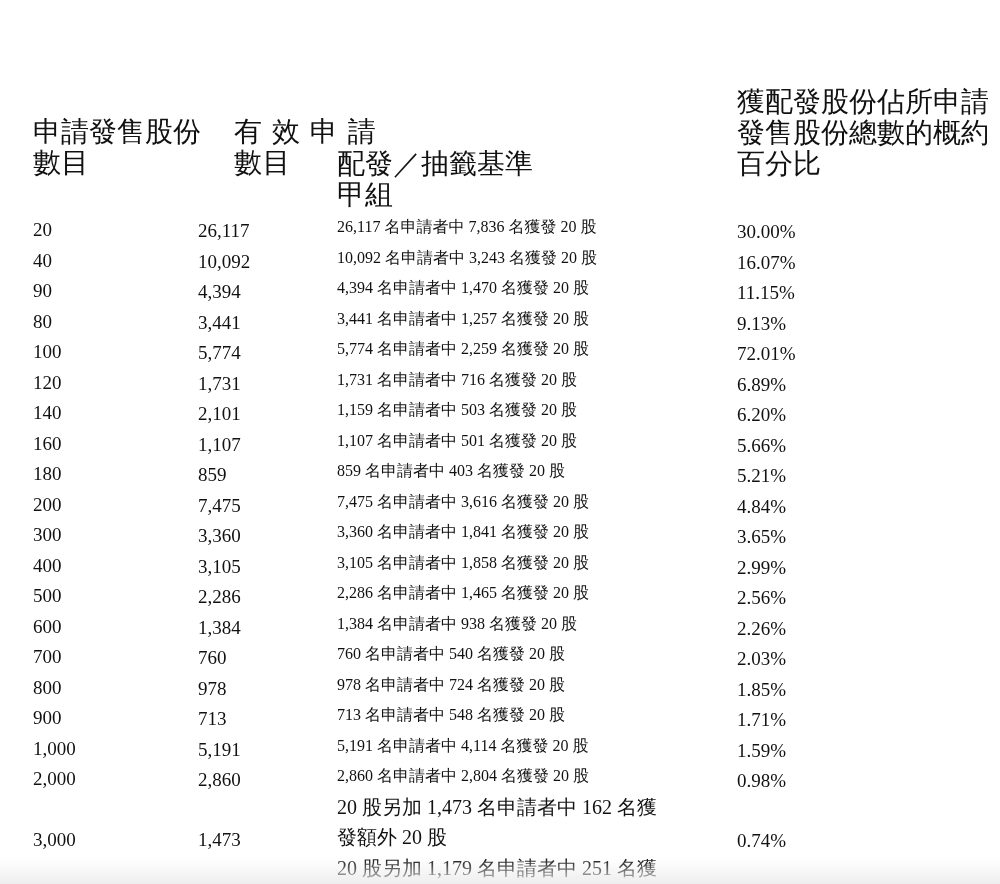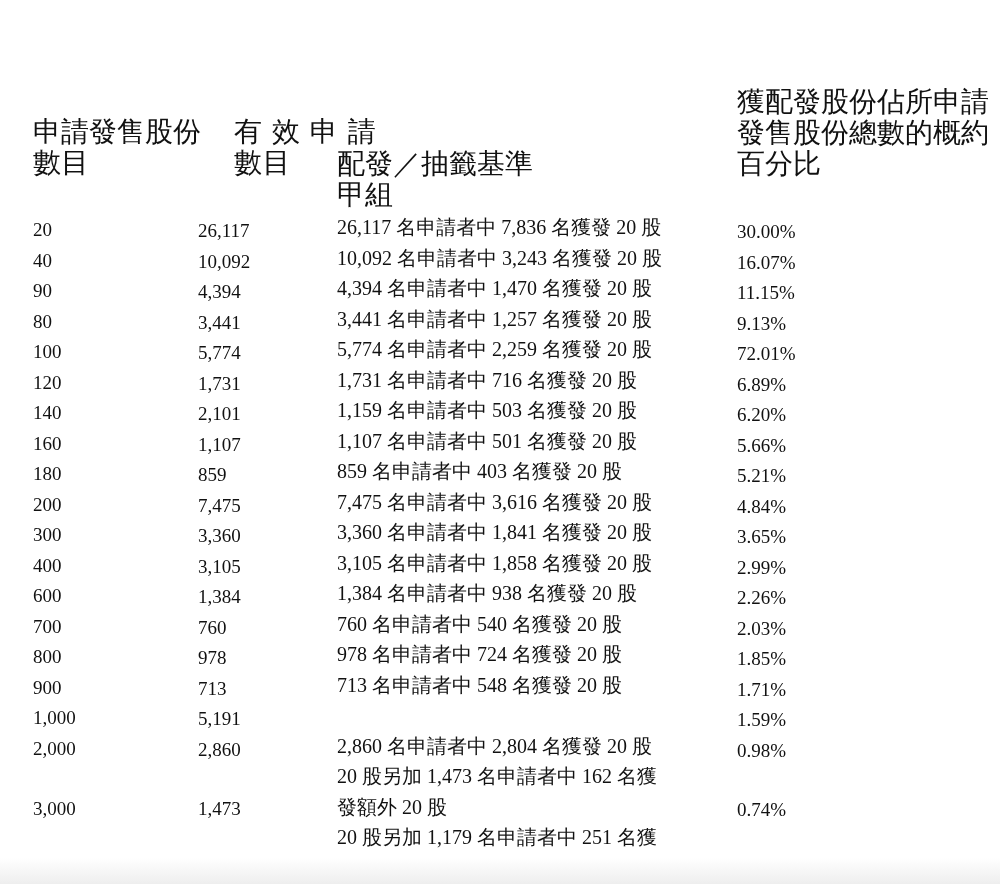--- a/index.html
+++ b/index.html
@@ -19,21 +19,21 @@
   .hdr-col2 { left: 198px; top: 116px; letter-spacing: 0.5px; margin-left: 36px; }
   .hdr-col3 { left: 337px; top: 148px; }
   .hdr-col4 { left: 737px; top: 86px; }
   .rows { position: absolute; left: 0; top: 212px; width: 904px; }
   .row { position: relative; height: 30.5px; }
   .cell {
     position: absolute; top: 0; font-size: 19px; line-height: 30px; white-space: nowrap;
   }
   .c1 { left: 33px; top: 3px; }
   .c2 { left: 198px; top: 4px; }
-  .c3 { left: 337px; font-size: 20px; }
+  .c3 { left: 337px; font-size: 16px; }
   .c4 { left: 737px; top: 5px; }
   .multi-basis { position: absolute; left: 337px; font-size: 20px; line-height: 30.5px; white-space: nowrap; }
   .fade {
     position: absolute; left: 0; right: 0; bottom: 0; height: 26px;
     background: linear-gradient(to bottom, rgba(240,240,240,0) 0%, rgba(236,236,236,0.9) 100%);
     pointer-events: none;
   }
 </style>
 </head>
 <body>
@@ -117,20 +117,26 @@
       <span class="cell c3">3,360 名申請者中 1,841 名獲發 20 股</span>
       <span class="cell c4">3.65%</span>
     </div>
     <div class="row">
       <span class="cell c1">400</span>
       <span class="cell c2">3,105</span>
       <span class="cell c3">3,105 名申請者中 1,858 名獲發 20 股</span>
       <span class="cell c4">2.99%</span>
     </div>
     <div class="row">
+      <span class="cell c1">500</span>
+      <span class="cell c2">2,286</span>
+      <span class="cell c3">2,286 名申請者中 1,465 名獲發 20 股</span>
+      <span class="cell c4">2.56%</span>
+    </div>
+    <div class="row">
       <span class="cell c1">600</span>
       <span class="cell c2">1,384</span>
       <span class="cell c3">1,384 名申請者中 938 名獲發 20 股</span>
       <span class="cell c4">2.26%</span>
     </div>
     <div class="row">
       <span class="cell c1">700</span>
       <span class="cell c2">760</span>
       <span class="cell c3">760 名申請者中 540 名獲發 20 股</span>
       <span class="cell c4">2.03%</span>
@@ -143,20 +149,21 @@
     </div>
     <div class="row">
       <span class="cell c1">900</span>
       <span class="cell c2">713</span>
       <span class="cell c3">713 名申請者中 548 名獲發 20 股</span>
       <span class="cell c4">1.71%</span>
     </div>
     <div class="row">
       <span class="cell c1">1,000</span>
       <span class="cell c2">5,191</span>
+      <span class="cell c3">5,191 名申請者中 4,114 名獲發 20 股</span>
       <span class="cell c4">1.59%</span>
     </div>
     <div class="row">
       <span class="cell c1">2,000</span>
       <span class="cell c2">2,860</span>
       <span class="cell c3">2,860 名申請者中 2,804 名獲發 20 股</span>
       <span class="cell c4">0.98%</span>
     </div>
 
     <div class="row" style="height:61px;">

